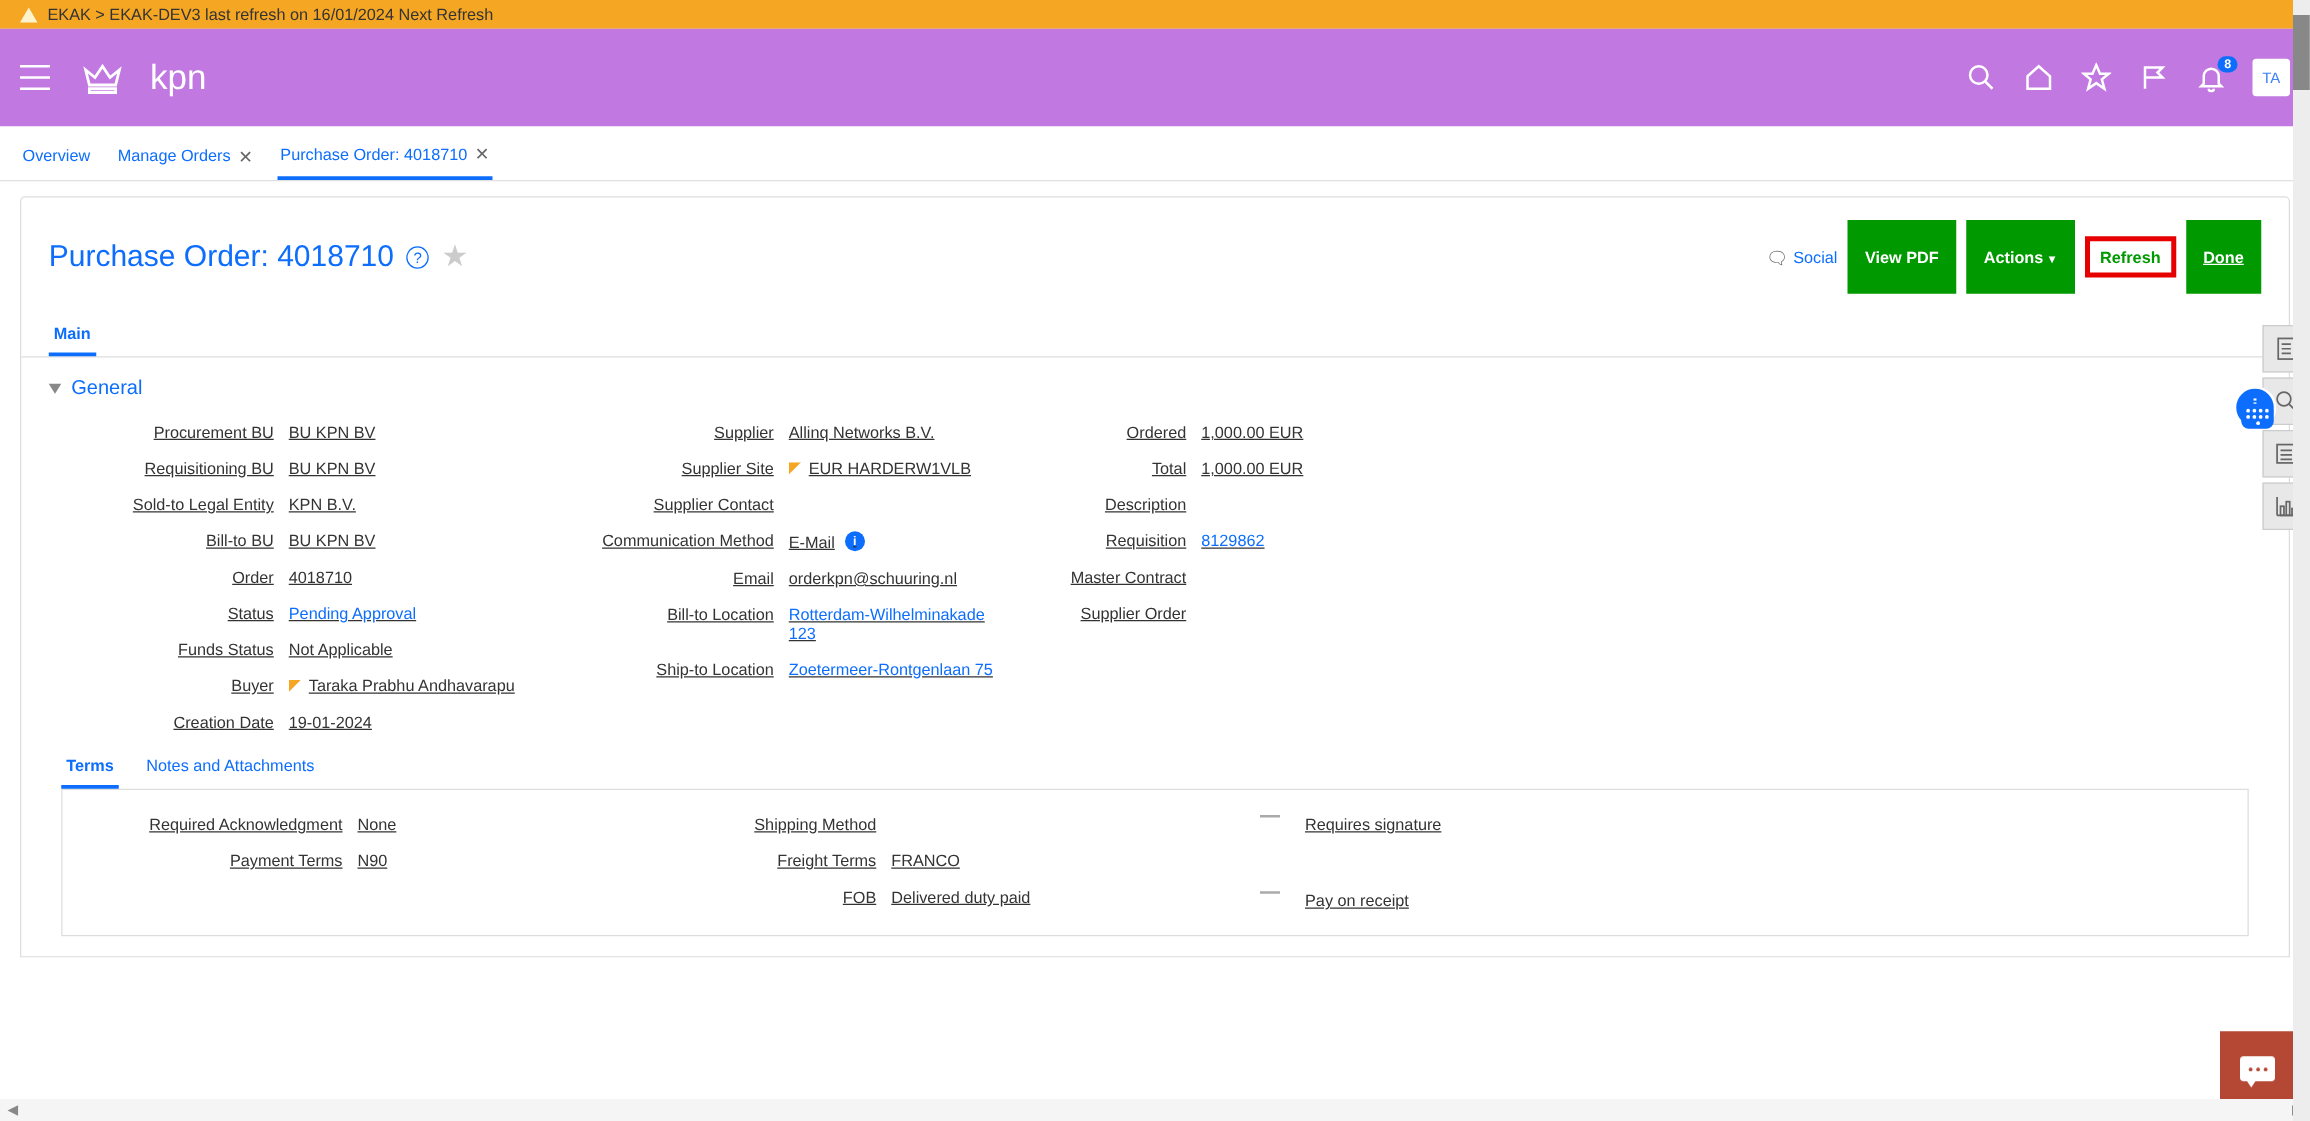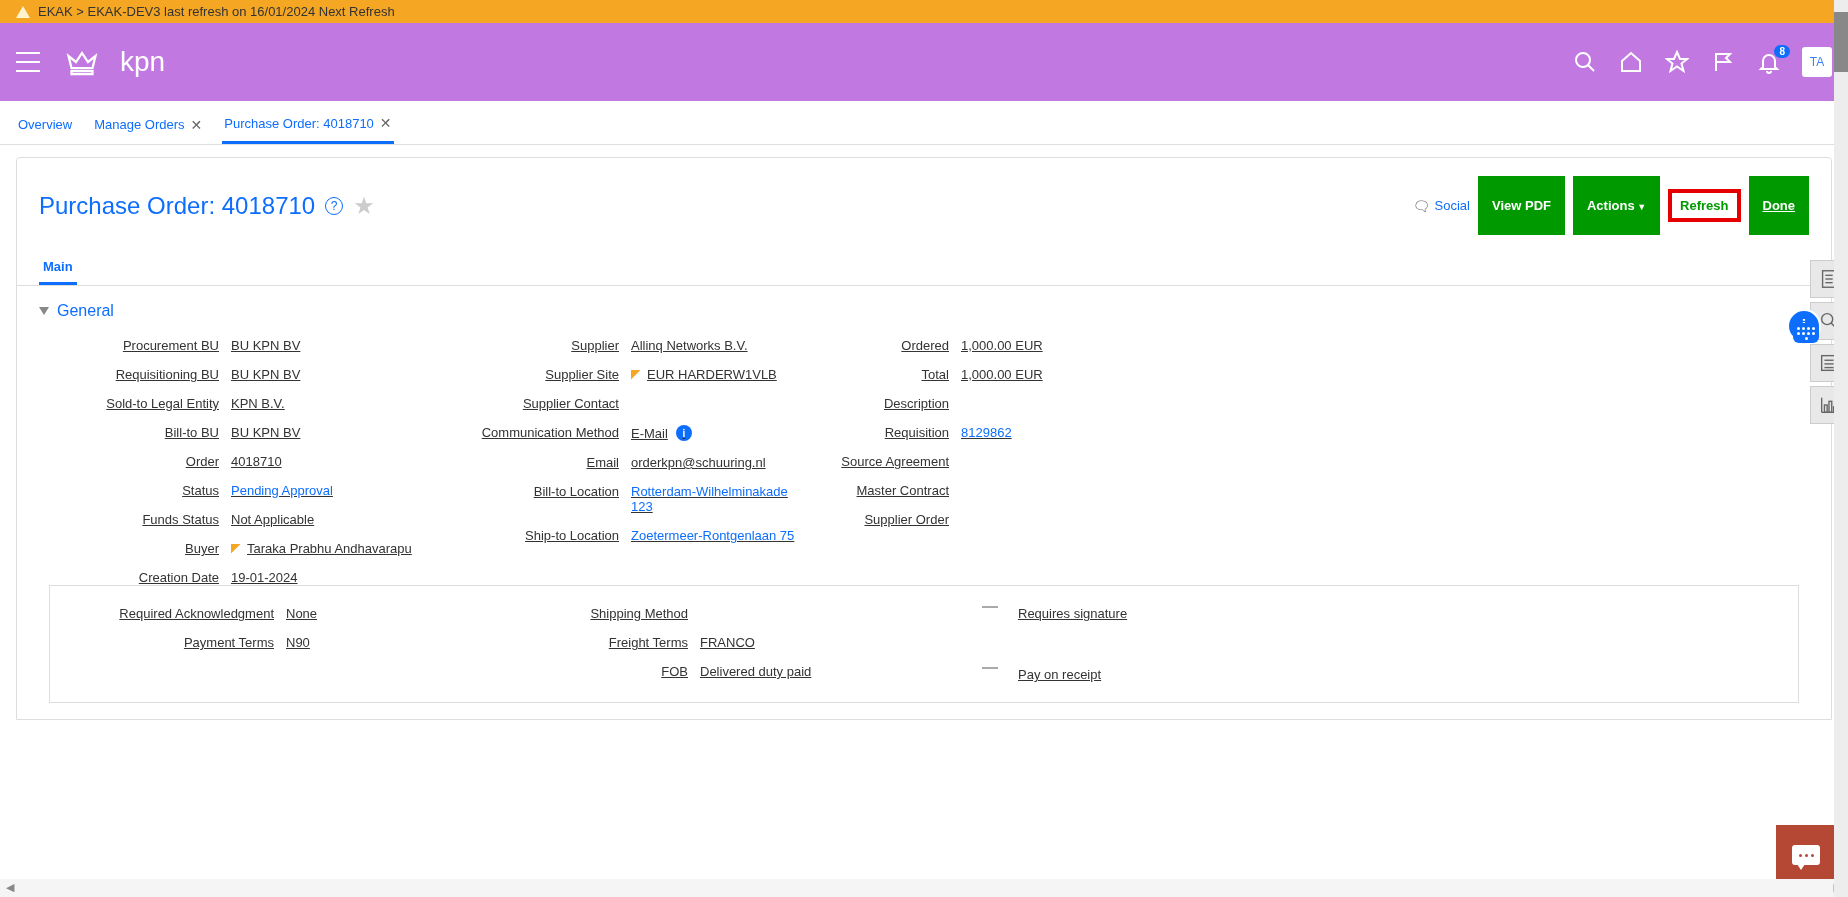--- a/index.html
+++ b/index.html
@@ -56,21 +56,21 @@
   .field-col.c3 .field-label { width: 130px; }
   .field-value { font-size: 13px; color: #333; display:flex; align-items:center; gap:4px;}
   .link-value { color: #0d6efd; cursor: pointer; }
   .orange-flag { display:inline-block; width:10px; height:10px; background:#f5a623; margin-right:2px; clip-path: polygon(0 0, 100% 0, 0 100%);}
   .info-dot { display:inline-flex; width:16px; height:16px; background:#0d6efd; color:#fff; border-radius:50%; align-items:center; justify-content:center; font-size:10px; font-weight:700; margin-left:4px;}
   
   .terms-tabs { padding: 8px 10px 0 10px; display: flex; gap: 18px; margin-top:6px;}
   .terms-tab { padding: 6px 4px 8px 4px; color: #0d6efd; cursor: pointer; font-size: 13px; }
   .terms-tab.active { border-bottom: 3px solid #0d6efd; font-weight: 600; }
   .terms-panel { border: 1px solid #ddd; border-top:1px solid #ddd; padding: 20px 24px; margin: 0 10px;}
-  .terms-grid { display: flex; gap: 4px; }
+  .terms-grid { display: flex; gap: 17px; }
   .terms-col { display: flex; flex-direction: column; gap: 14px; }
   .terms-col.tc1 { flex: 0 0 440px; }
   .terms-col.tc2 { flex: 0 0 460px; }
   .terms-col.tc3 { flex: 1; }
   .check-indicator { width:16px; height:2px; background:#aaa; display:inline-block; margin-right:8px;}
   
   .side-panel { position: fixed; right: 0; top: 260px; display: flex; flex-direction: column; gap: 4px; }
   .side-icon { width: 38px; height: 38px; background: #e8e8e8; border:1px solid #ccc; display: flex; align-items: center; justify-content: center; cursor: pointer; position:relative;}
   .side-icon svg { stroke:#666; fill:none; stroke-width:1.5;}
   .info-bubble { position:absolute; left:-24px; top:6px; width:34px; height:34px; background:#0d6efd; border-radius:50%; display:flex; align-items:center; justify-content:center; color:#fff; font-size:16px; font-weight:700; border:2px solid #fff;}
@@ -279,34 +279,34 @@
             </div>
           <div class="field-row">
               <span class="field-label">Description</span>
               <span class="field-value"></span>
             </div>
           <div class="field-row">
               <span class="field-label">Requisition</span>
               <span class="field-value link-value">8129862</span>
             </div>
           <div class="field-row">
-              <span class="field-label">Source Agreement</span>
-              <span class="field-value"></span>
-            </div>
-          <div class="field-row">
               <span class="field-label">Master Contract</span>
               <span class="field-value"></span>
             </div>
           <div class="field-row">
               <span class="field-label">Supplier Order</span>
               <span class="field-value"></span>
             </div>
         </div>
       </div>
 
+      <div class="terms-tabs">
+        <div class="terms-tab active">Terms</div>
+        <div class="terms-tab">Notes and Attachments</div>
+      </div>
       <div class="terms-panel">
         <div class="terms-grid">
           <div class="terms-col tc1">
             <div class="field-row">
                 <span class="field-label" style="width:200px">Required Acknowledgment</span>
                 <span class="field-value">None</span>
               </div>
             <div class="field-row">
                 <span class="field-label" style="width:200px">Payment Terms</span>
                 <span class="field-value">N90</span>

